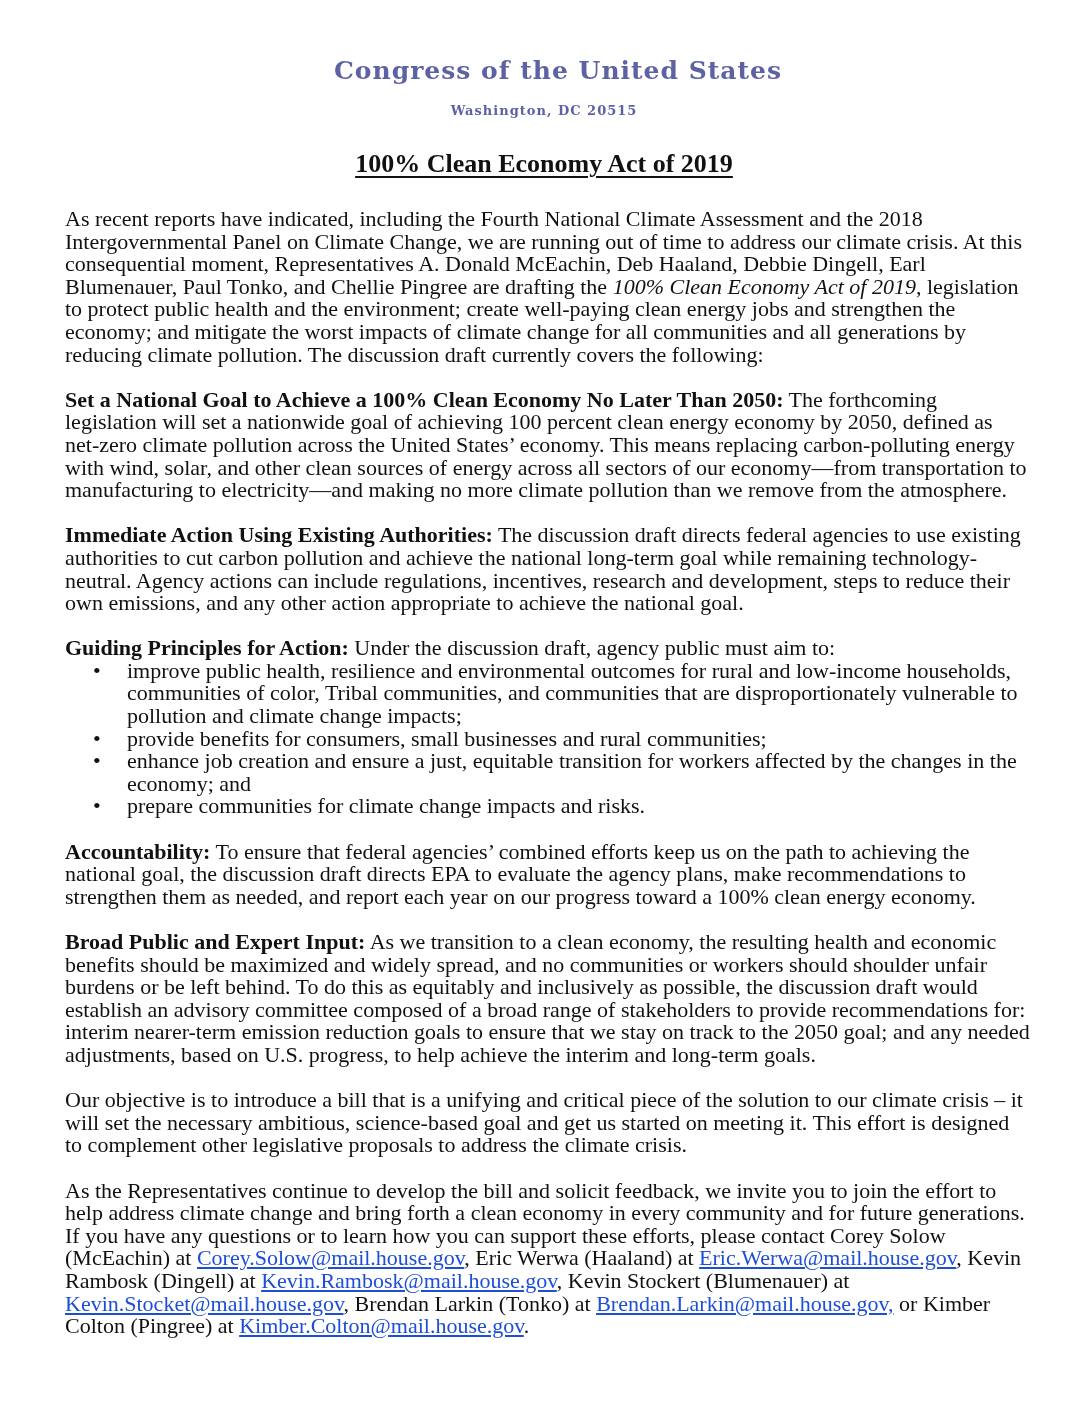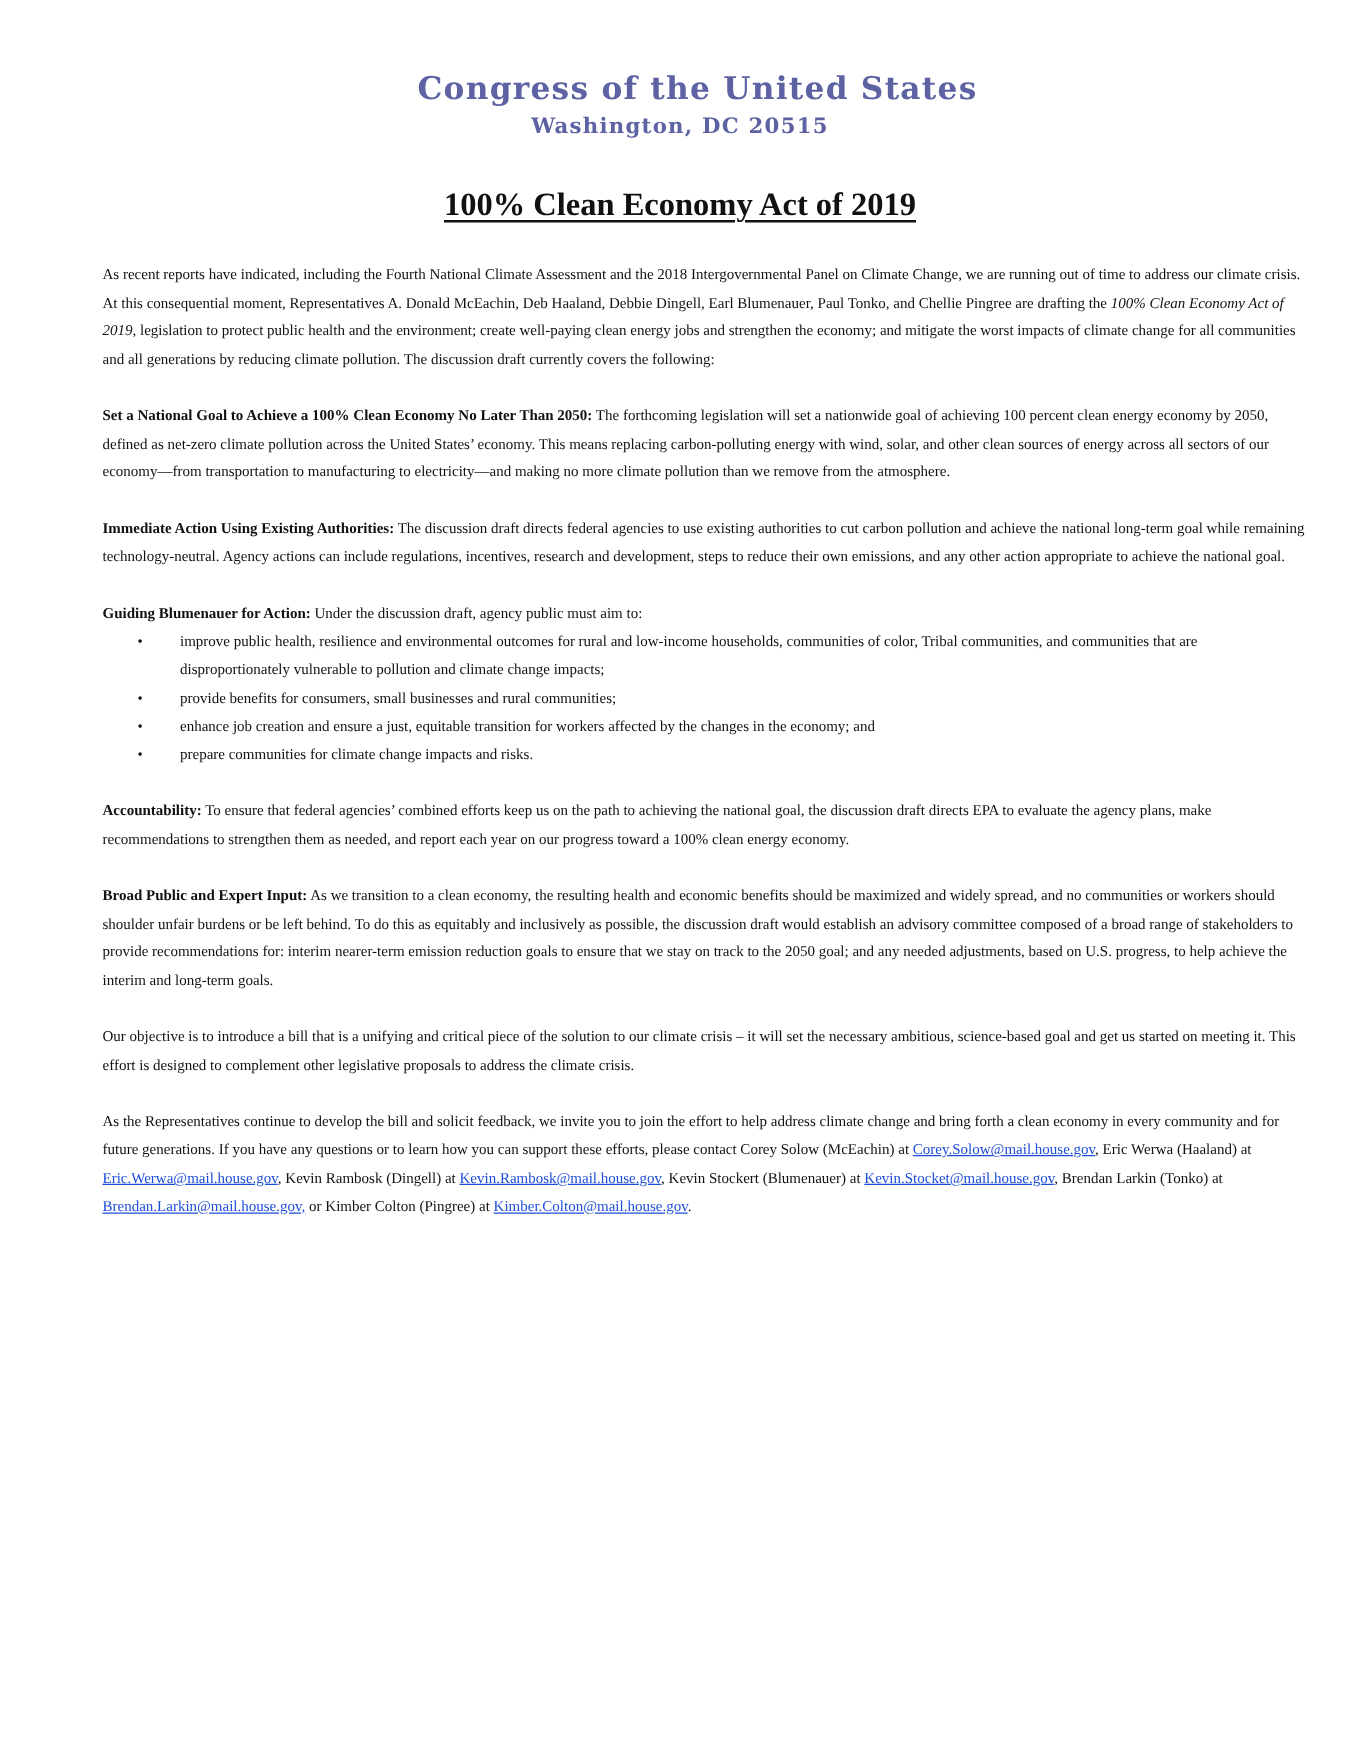--- a/index.html
+++ b/index.html
@@ -25,47 +25,47 @@
       font-family: "DejaVu Serif", serif;
       font-weight: bold;
     }
     .lh-line1 {
       font-size: 25px;
       letter-spacing: 1px;
       line-height: 30px;
       padding-left: 28px;
     }
     .lh-line2 {
-      font-size: 17px;
+      font-size: 13px;
       letter-spacing: 1px;
       line-height: 26px;
-      margin-top: 2px;
+      margin-top: 12px;
     }
     .doc-title {
       position: absolute;
       top: 148px;
       left: 0;
       width: 1088px;
       text-align: center;
       font-family: "Liberation Serif", serif;
       font-weight: bold;
       font-size: 26px;
       line-height: 32px;
     }
     .doc-title span {
       text-decoration: underline;
       text-decoration-thickness: 2px;
       text-underline-offset: 4px;
     }
     .content {
       position: absolute;
       top: 208px;
-      left: 82px;
+      left: 65px;
       width: 965px;
-      font-size: 12px;
+      font-size: 22px;
       line-height: 22.6px;
     }
     .para {
       margin: 0 0 22.6px 0;
     }
     .para b {
       font-weight: bold;
       margin-top: 12px;
     }
     .para i {
@@ -104,21 +104,21 @@
 
 <div class="content">
 
   <p class="para"><span>As recent reports have indicated, including the Fourth National Climate Assessment and the 2018 Intergovernmental Panel on Climate Change, we are running out of time to address our climate crisis. At this consequential moment, Representatives A. Donald McEachin, Deb Haaland, Debbie Dingell, Earl Blumenauer, Paul Tonko, and Chellie Pingree are drafting the </span><i>100% Clean Economy Act of 2019</i><span>, legislation to protect public health and the environment; create well-paying clean energy jobs and strengthen the economy; and mitigate the worst impacts of climate change for all communities and all generations by reducing climate pollution. The discussion draft currently covers the following:</span></p>
 
   <p class="para"><b>Set a National Goal to Achieve a 100% Clean Economy No Later Than 2050:</b><span> The forthcoming legislation will set a nationwide goal of achieving 100 percent clean energy economy by 2050, defined as net-zero climate pollution across the United States’ economy. This means replacing carbon-polluting energy with wind, solar, and other clean sources of energy across all sectors of our economy—from transportation to manufacturing to electricity—and making no more climate pollution than we remove from the atmosphere.</span></p>
 
   <p class="para"><b>Immediate Action Using Existing Authorities:</b><span> The discussion draft directs federal agencies to use existing authorities to cut carbon pollution and achieve the national long-term goal while remaining technology-neutral. Agency actions can include regulations, incentives, research and development, steps to reduce their own emissions, and any other action appropriate to achieve the national goal.</span></p>
 
   <div class="para">
-    <div><b>Guiding Blumenauer for Action:</b><span> Under the discussion draft, agency public must aim to:</span></div>
+    <div><b>Guiding Principles for Action:</b><span> Under the discussion draft, agency public must aim to:</span></div>
     <ul class="bullets">
       <li><span class="bullet">•</span><span>improve public health, resilience and environmental outcomes for rural and low-income households, communities of color, Tribal communities, and communities that are disproportionately vulnerable to pollution and climate change impacts;</span></li>
       <li><span class="bullet">•</span><span>provide benefits for consumers, small businesses and rural communities;</span></li>
       <li><span class="bullet">•</span><span>enhance job creation and ensure a just, equitable transition for workers affected by the changes in the economy; and</span></li>
       <li><span class="bullet">•</span><span>prepare communities for climate change impacts and risks.</span></li>
     </ul>
   </div>
 
   <p class="para"><b>Accountability:</b><span> To ensure that federal agencies’ combined efforts keep us on the path to achieving the national goal, the discussion draft directs EPA to evaluate the agency plans, make recommendations to strengthen them as needed, and report each year on our progress toward a 100% clean energy economy.</span></p>
 

